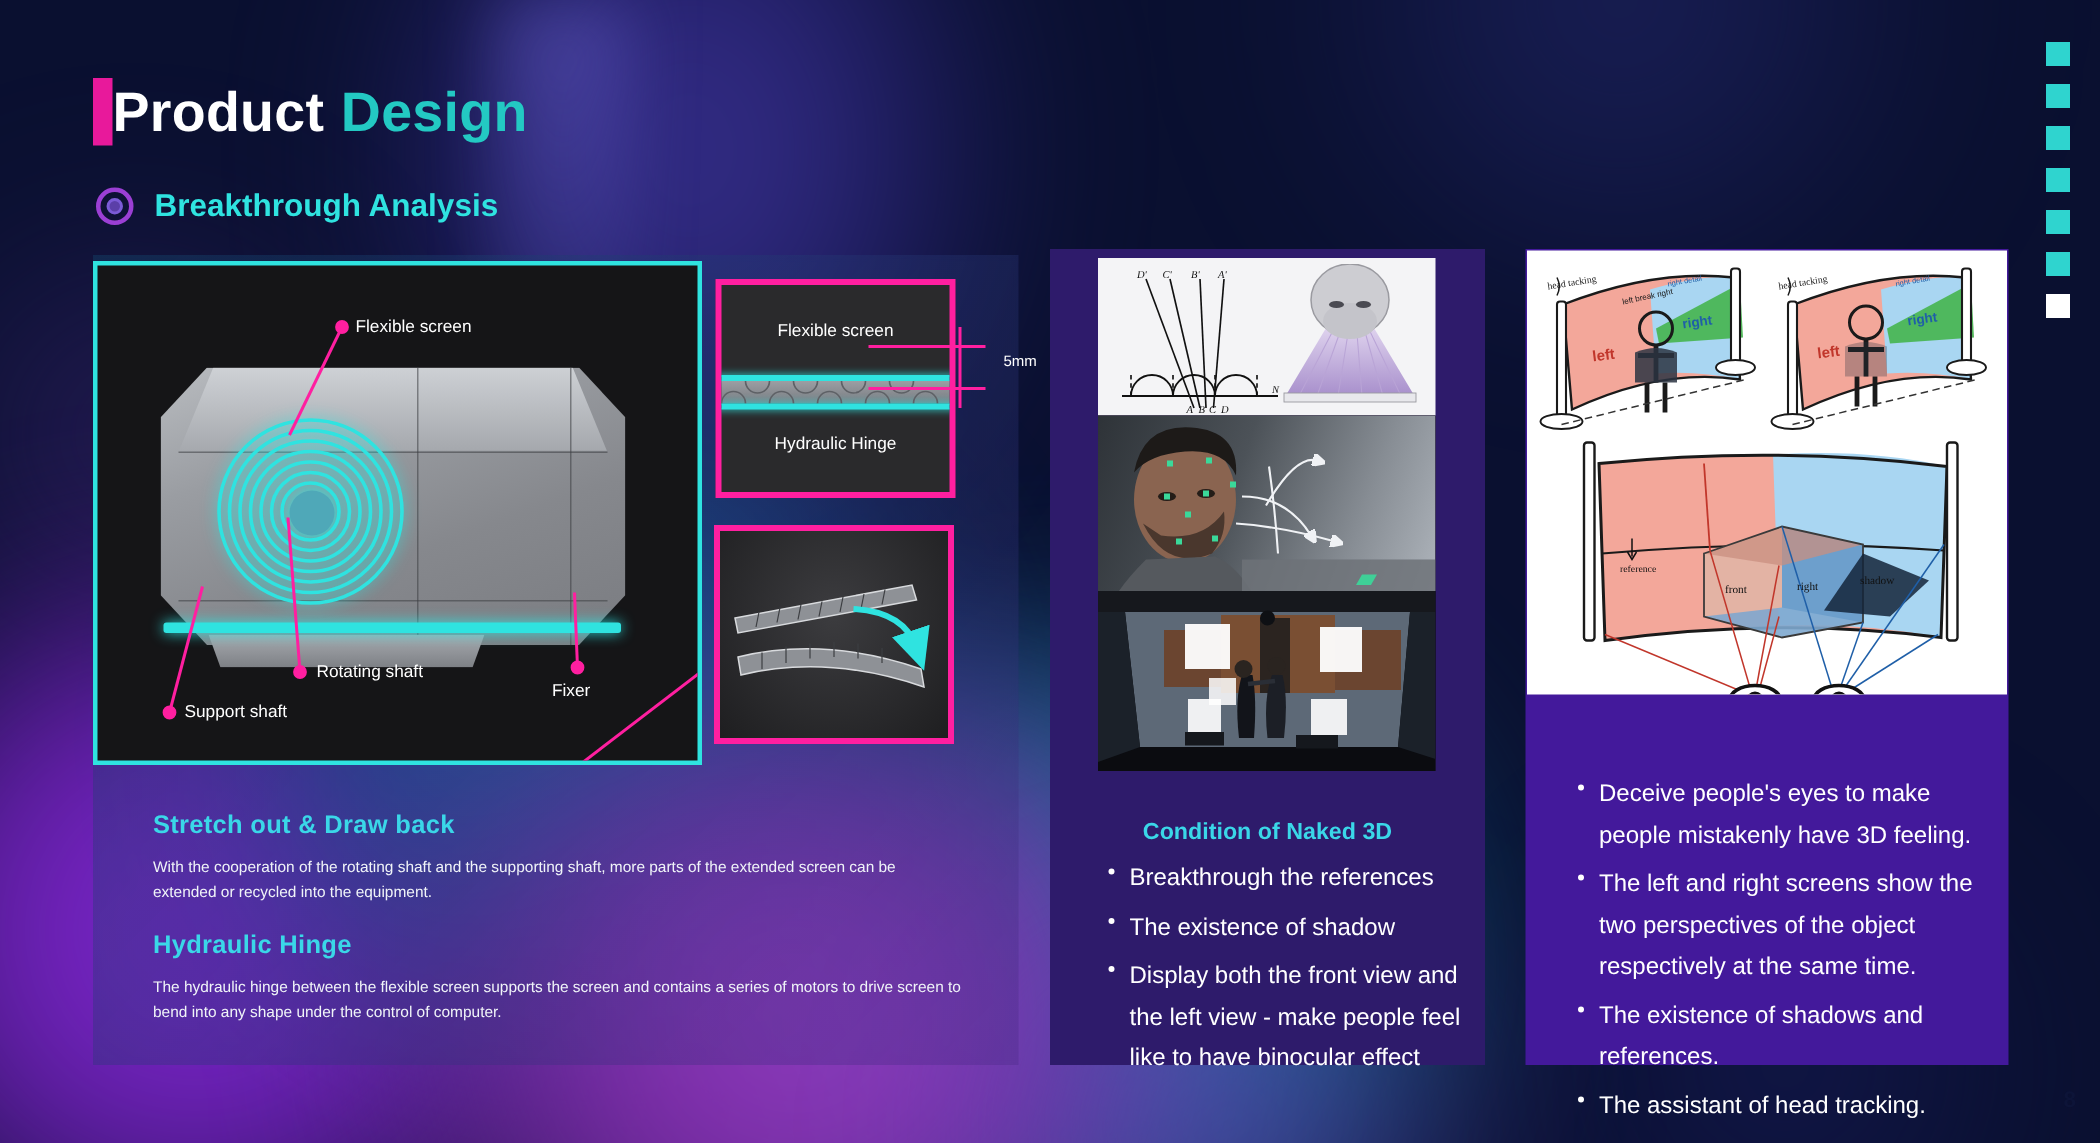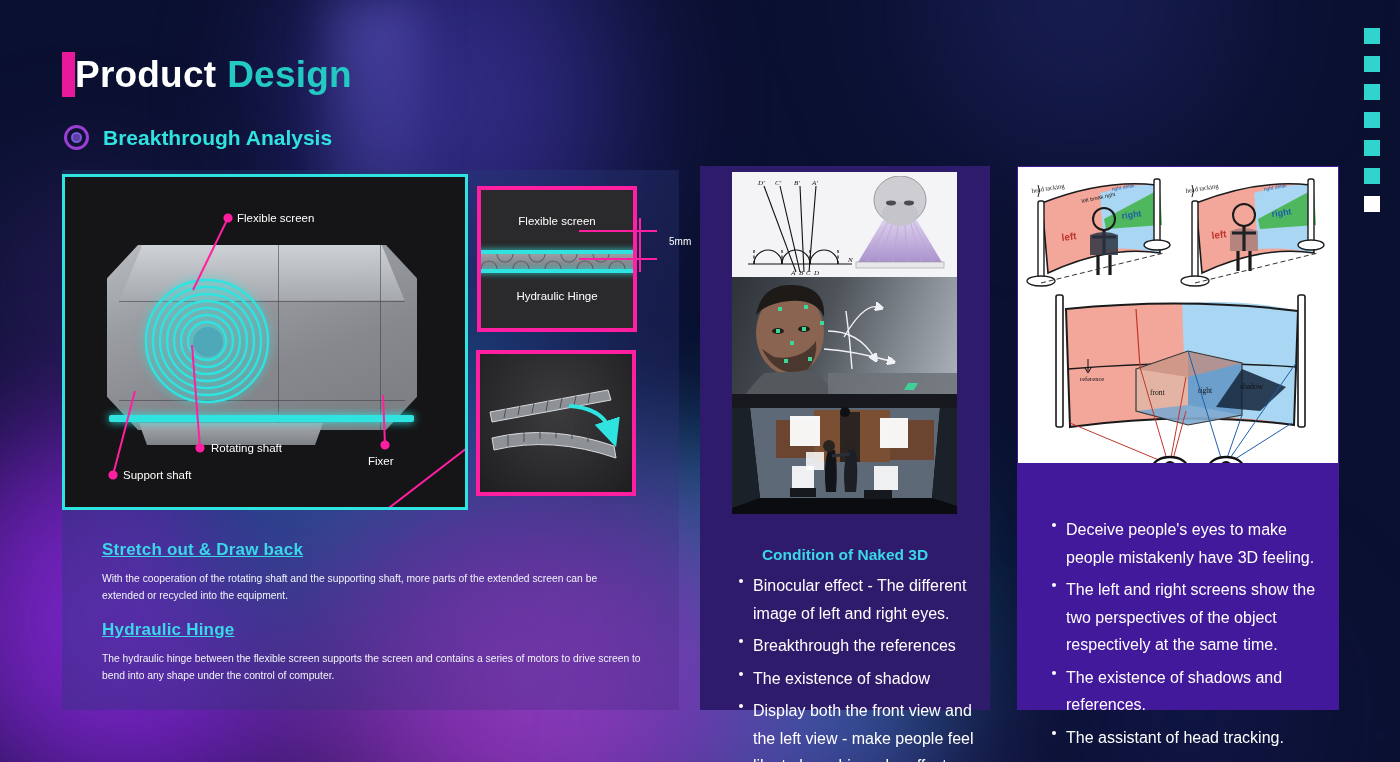--- a/index.html
+++ b/index.html
@@ -84,21 +84,21 @@
         box-shadow:0 0 6px #2fe3e0; }
   .hinge-mid { position:absolute; left:0; top:4px; width:100%; height:15px;
         background:linear-gradient(180deg,#9b9ea3,#797c81); }
   #inset2 { left:414px; top:180px; width:160px; height:146px; }
   .arrowc { position:absolute; left:85px; top:48px; }
 
   .dim-line { position:absolute; background:#ff1fa0; }
   .dim-txt { position:absolute; color:#ffffff; font-size:10px;margin-left:24px; }
 
   .sec { position:absolute; }
-  .sec-h { font-size:17px; font-weight:bold; color:#3ad7e8; letter-spacing:.2px;text-decoration:underline; }
+  .sec-h { font-size:17px; font-weight:bold; color:#3ad7e8; letter-spacing:.2px; }
   .sec-p { font-size:10.3px; color:#f0f4f8; line-height:1.65; margin-top:11px; }
 
   
   #mid-panel { position:absolute; left:700px; top:166px; width:290px; height:544px;
         background:#2e1b6b; }
   .mimg { position:absolute; left:32px; width:225px; overflow:hidden; background:#111; }
   #mimg1 { top:6px; height:105px; background:#f4f4f6; }
   #mimg2 { top:111px; height:117px; }
   #mimg3 { top:228px; height:120px; }
 
@@ -400,21 +400,20 @@
       <circle cx="97" cy="52" r="6" fill="#2a2420"></circle>
       <path d="M116 56 q-6 16 -3 42 l11 0 q3 -26 -1 -42 z" fill="#1c1f26"></path>
       <circle cx="119" cy="50" r="6" fill="#2a2420"></circle>
       <line x1="100" y1="62" x2="118" y2="60" stroke="#2a2e36" stroke-width="3"></line>
       <circle cx="113" cy="18" r="5" fill="#0e1014"></circle>
     </svg>
   </div>
 
   <div class="panel-h" style="top:380px;">Condition of Naked 3D</div>
   <ul class="blist" style="position:absolute;left:36px;top:406px;width:238px;">
-    <li>Binocular effect - The different image of left and right eyes.</li>
     <li>Breakthrough the references</li>
     <li>The existence of shadow</li>
     <li> Display both the front view and the left view - make people feel like to have binocular effect</li>
   </ul>
 </div>
 
 <div id="right-panel">
   <div id="sketch-box">
     <svg width="320" height="296">
 

